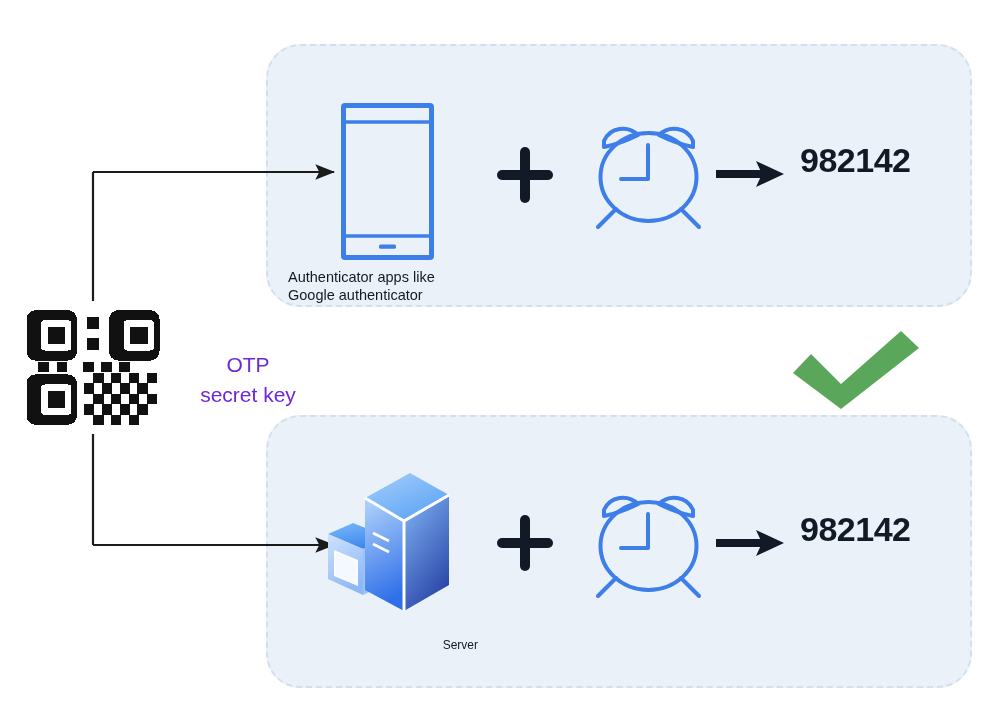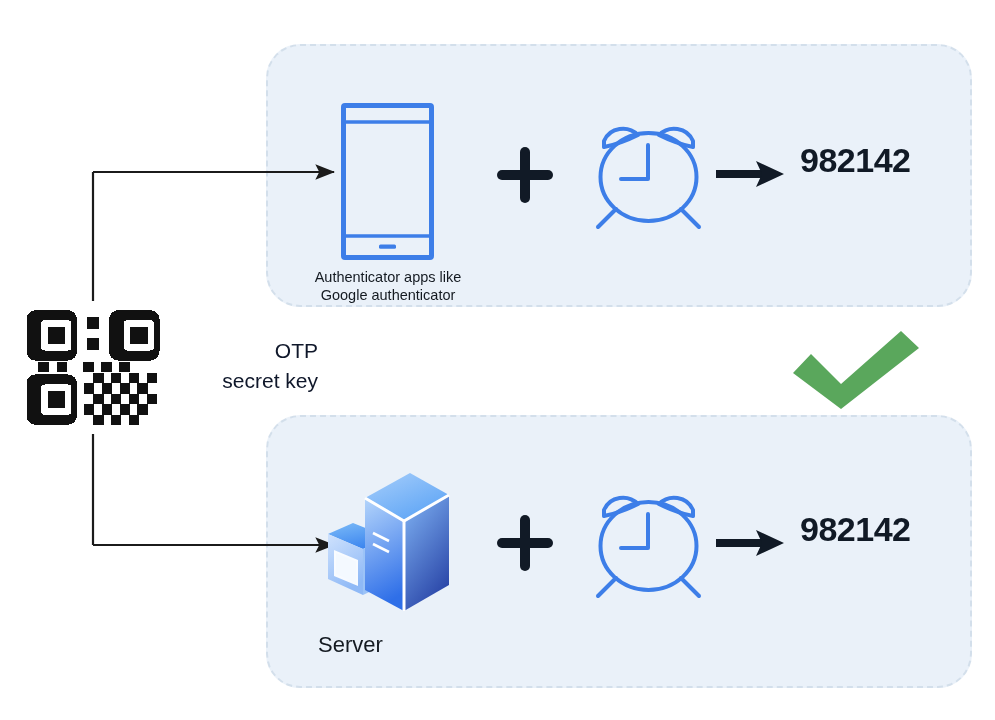--- a/index.html
+++ b/index.html
@@ -45,45 +45,44 @@
     top: 301px;
     width: 134px;
     height: 133px;
   }
   #qr-wrap svg { display: block; width: 100%; height: 100%; }
 
   
   #otp-label {
     position: absolute;
     left: 178px;
-    top: 336px;
+    top: 350px;
     width: 140px;
-    text-align: right;
+    text-align: center;
     font-size: 21px;
     line-height: 30px;
-    color: #0f172a;
+    color: #6d28d9;
     white-space: pre-line;
   }
 
   
   #phone {
     position: absolute;
     left: 341px;
     top: 103px;
     width: 93px;
     height: 157px;
   }
   #phone svg { display: block; width: 100%; height: 100%; }
 
   #phone-caption {
     position: absolute;
     left: 288px;
     top: 268px;
     width: 200px;
-    text-align: center;
     font-size: 14.5px;
     line-height: 18px;
     color: #141a21;
     white-space: pre-line;
   }
 
   
   #server {
     position: absolute;
     left: 325px;
@@ -91,22 +90,22 @@
     width: 127px;
     height: 147px;
   }
   #server svg { display: block; width: 100%; height: 100%; }
 
   #server-caption {
     position: absolute;
     left: 318px;
     top: 633px;
     width: 160px;
-    text-align: left;
-    font-size: 22px;
+    text-align: right;
+    font-size: 12px;
     line-height: 24px;
     color: #141a21;
   }
 
   
   .plus {
     position: absolute;
     width: 62px;
     height: 62px;
   }

